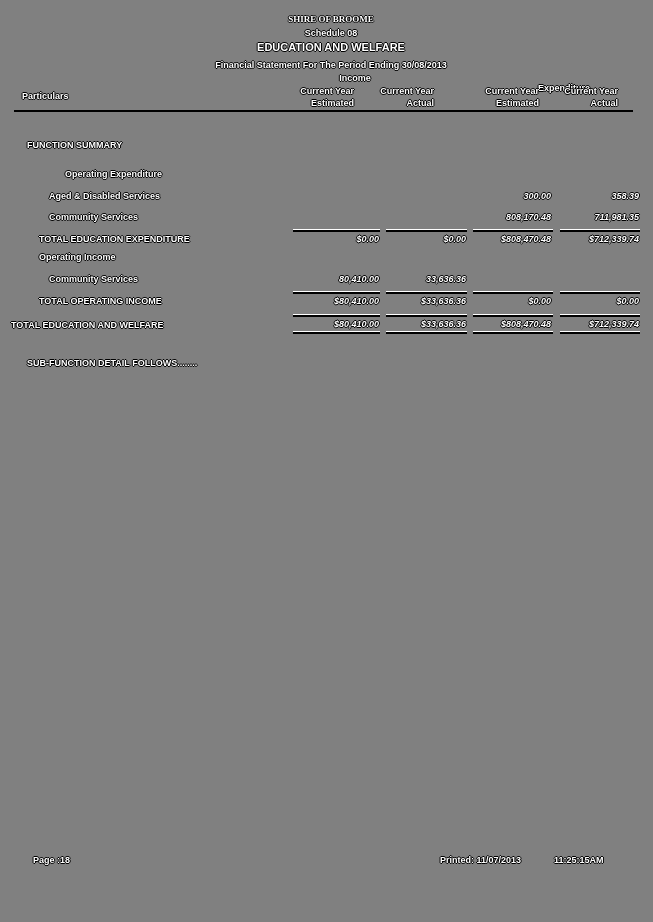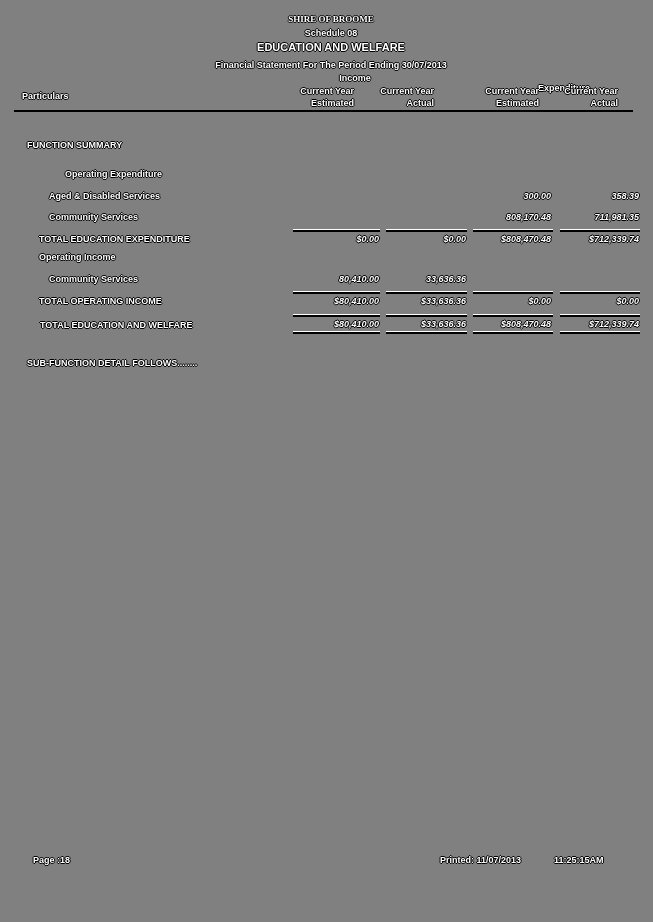--- a/index.html
+++ b/index.html
@@ -16,21 +16,21 @@
   .line { position: absolute; background: #000; height: 2px; }
   .sline { position: absolute; height: 3px; border-top: 1px solid #fff; background: #000; box-sizing: border-box; }
   .num { position: absolute; width: 80px; text-align: right; font-style: italic; }
 </style>
 </head>
 <body>
 
 <div class="txt center hdr1" style="left:331px;top:14px;font-family:Liberation Serif, serif;">SHIRE OF BROOME</div>
 <div class="txt center hdr1" style="left:331px;top:28px;">Schedule 08</div>
 <div class="txt center hdr3" style="left:331px;top:41px;">EDUCATION AND WELFARE</div>
-<div class="txt center hdr1" style="left:331px;top:60px;">Financial Statement For The Period Ending 30/07/2013</div>
+<div class="txt center hdr1" style="left:331px;top:60px;">Financial Statement For The Period Ending 30/08/2013</div>
 
 <div class="txt hdr1" style="left:22px;top:91px;">Particulars</div>
 <div class="txt center hdr1" style="left:355px;top:73px;">Income</div>
 <div class="txt center hdr1" style="left:540px;top:83px;margin-left:24px;">Expenditure</div>
 
 <div class="txt hdr1 right" style="left:274px;width:80px;top:86px;">Current Year</div>
 <div class="txt hdr1 right" style="left:274px;width:80px;top:98px;">Estimated</div>
 <div class="txt hdr1 right" style="left:354px;width:80px;top:86px;">Current Year</div>
 <div class="txt hdr1 right" style="left:354px;width:80px;top:98px;">Actual</div>
 <div class="txt hdr1 right" style="left:459px;width:80px;top:86px;">Current Year</div>
@@ -77,21 +77,21 @@
 <div class="txt hdr1 num" style="left:299px;top:296px;">$80,410.00</div>
 <div class="txt hdr1 num" style="left:386px;top:296px;">$33,636.36</div>
 <div class="txt hdr1 num" style="left:471px;top:296px;">$0.00</div>
 <div class="txt hdr1 num" style="left:559px;top:296px;">$0.00</div>
 
 <div class="sline" style="left:293px;top:314px;width:87px;"></div>
 <div class="sline" style="left:386px;top:314px;width:81px;"></div>
 <div class="sline" style="left:473px;top:314px;width:80px;"></div>
 <div class="sline" style="left:560px;top:314px;width:80px;"></div>
 
-<div class="txt hdr1" style="left:40px;top:320px;">TOTAL EDUCATION AND WELFARE</div>
+<div class="txt hdr1" style="left:11px;top:320px;">TOTAL EDUCATION AND WELFARE</div>
 <div class="txt hdr1 num" style="left:299px;top:319px;">$80,410.00</div>
 <div class="txt hdr1 num" style="left:386px;top:319px;">$33,636.36</div>
 <div class="txt hdr1 num" style="left:471px;top:319px;">$808,470.48</div>
 <div class="txt hdr1 num" style="left:559px;top:319px;">$712,339.74</div>
 
 <div class="sline" style="left:293px;top:331px;width:87px;"></div>
 <div class="sline" style="left:386px;top:331px;width:81px;"></div>
 <div class="sline" style="left:473px;top:331px;width:80px;"></div>
 <div class="sline" style="left:560px;top:331px;width:80px;"></div>
 

